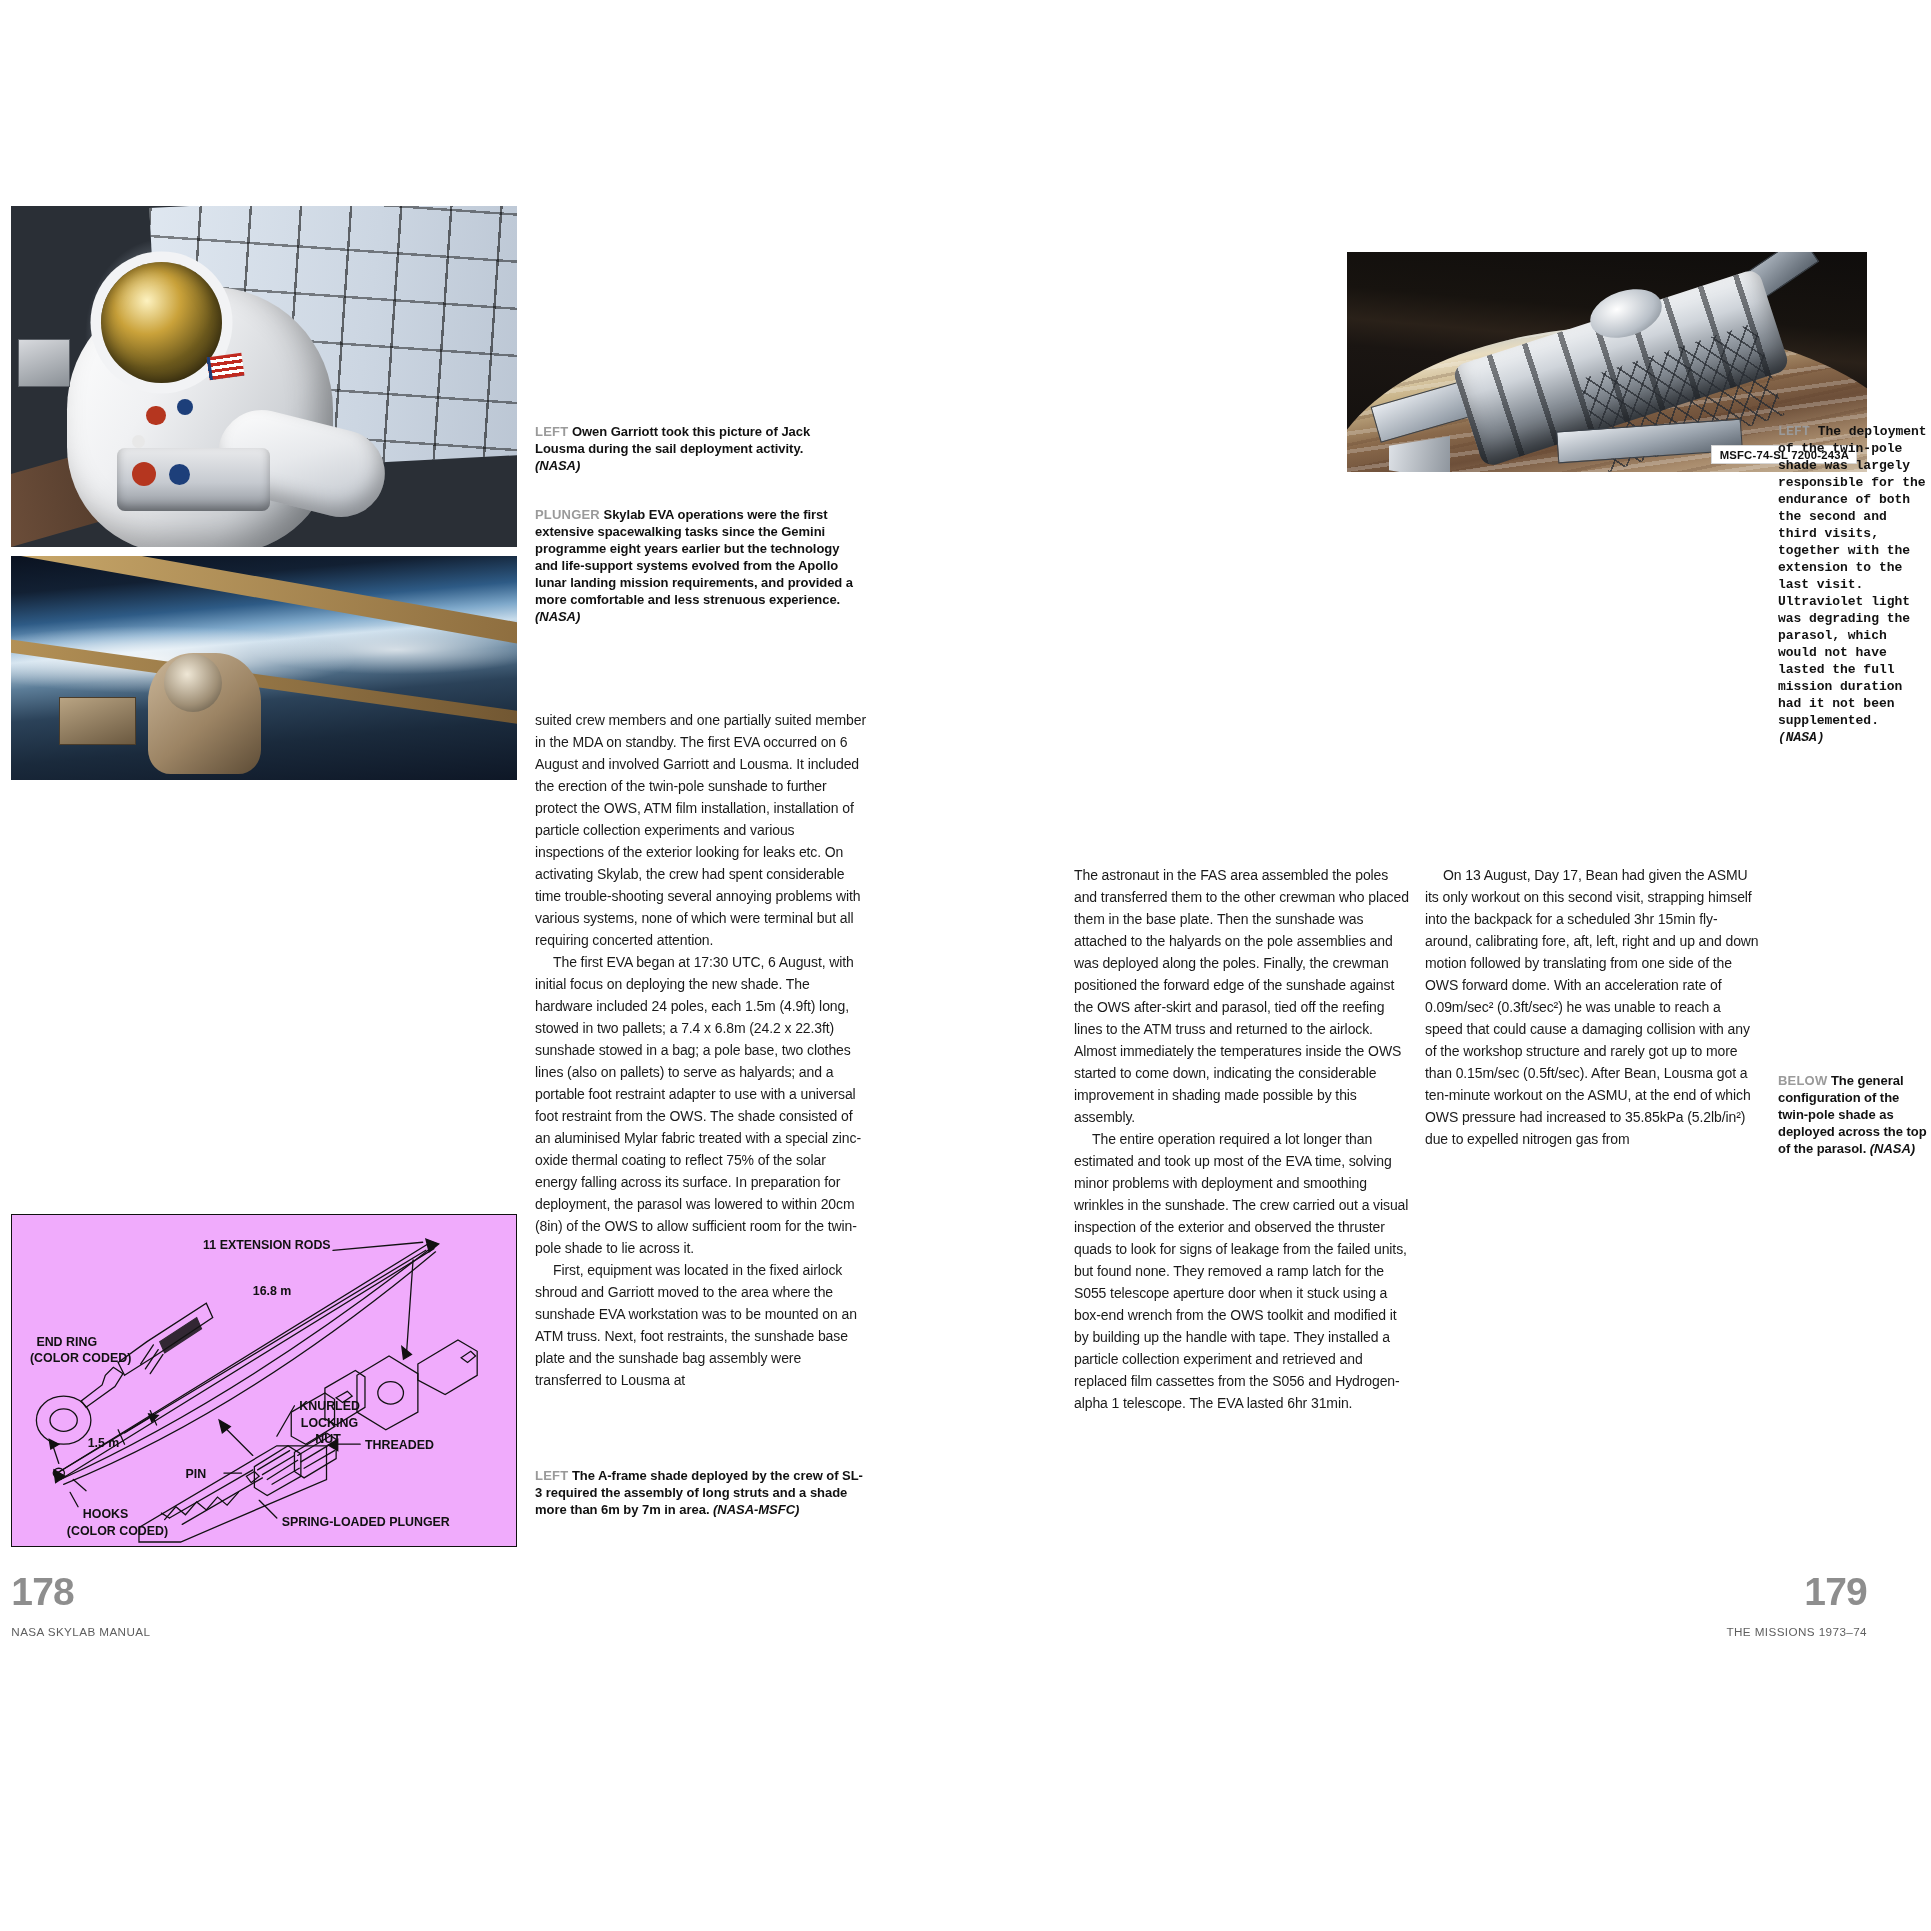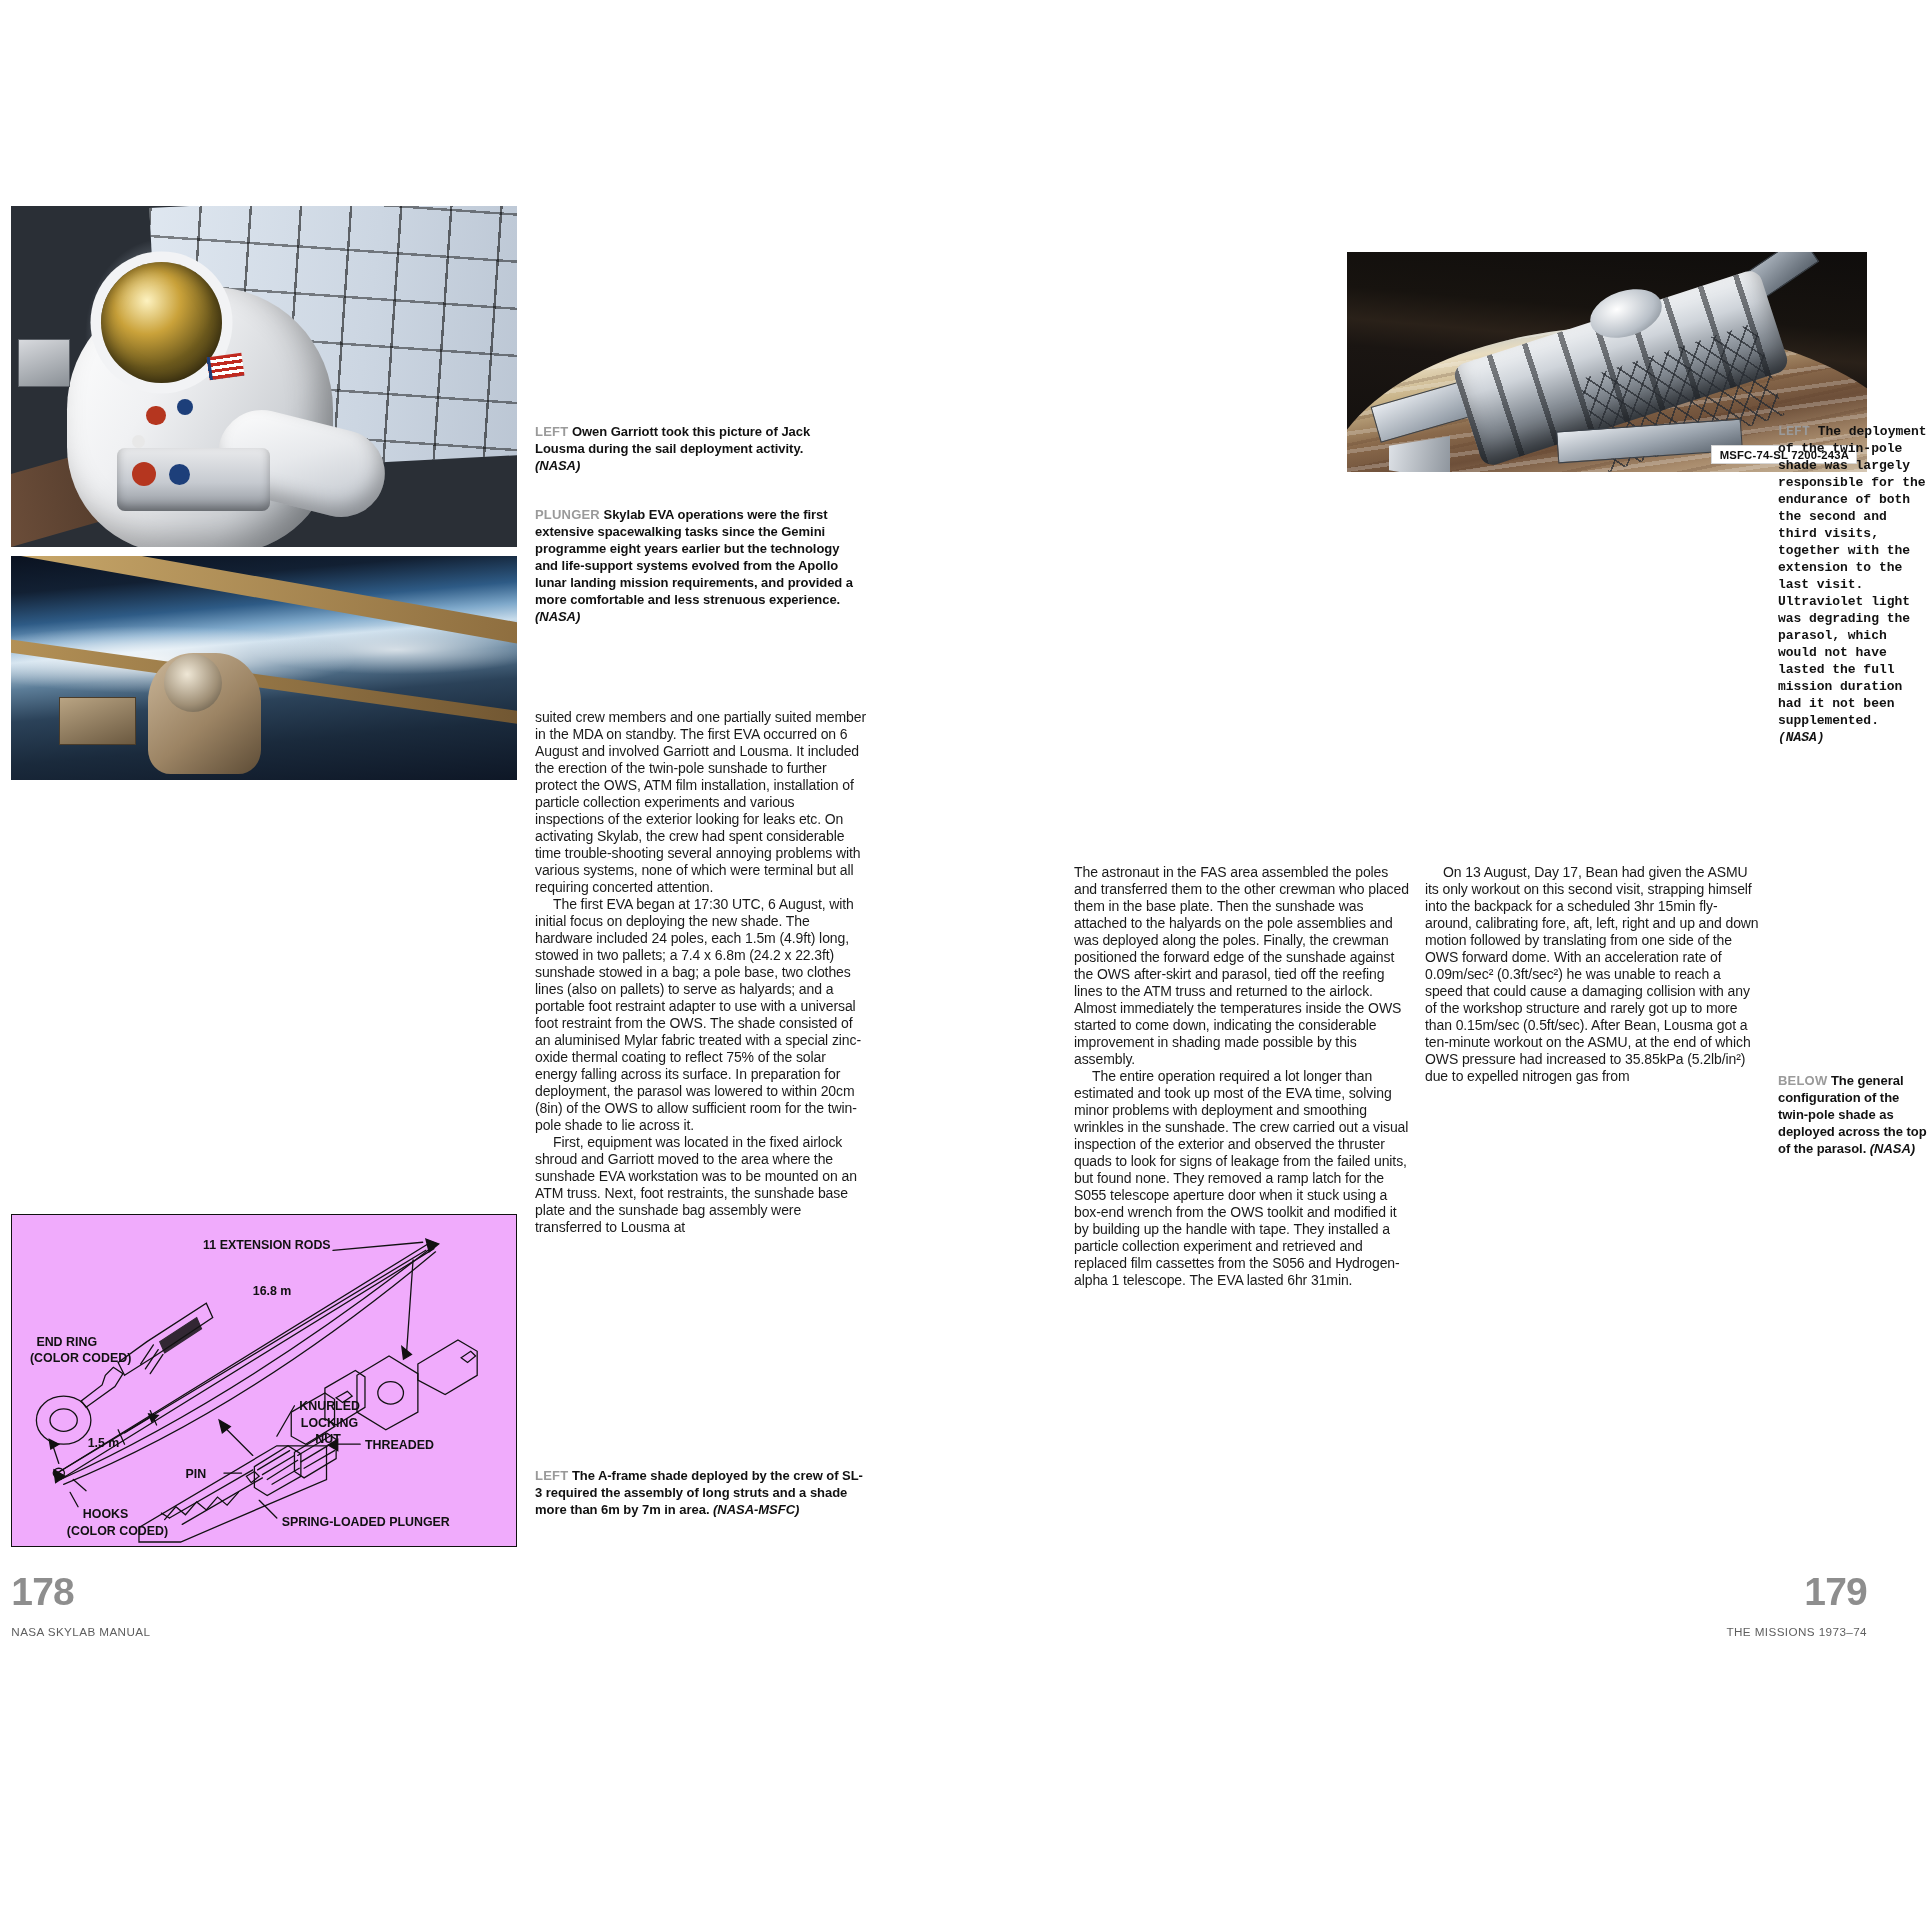--- a/index.html
+++ b/index.html
@@ -214,21 +214,21 @@
   }
   .caption .lead {
     color:#9a9a9a;
     font-weight:bold;
     letter-spacing:0.2px;
   }
   .caption .cred { font-style: italic; font-weight: bold; }
 
   .body {
     font-size: 14px;
-    line-height: 17px;
+    line-height: 22px;
     color:#1a1a1a;
     letter-spacing: -0.1px;
     text-align: left;
   }
   .body p { margin:0; }
   .body p + p { text-indent: 18px; }
 
   
   .left-caption-1 { left: 535px; top: 423px;  width: 314px; }
   .left-caption-2 { left: 535px; top: 506px;  width: 322px; }

